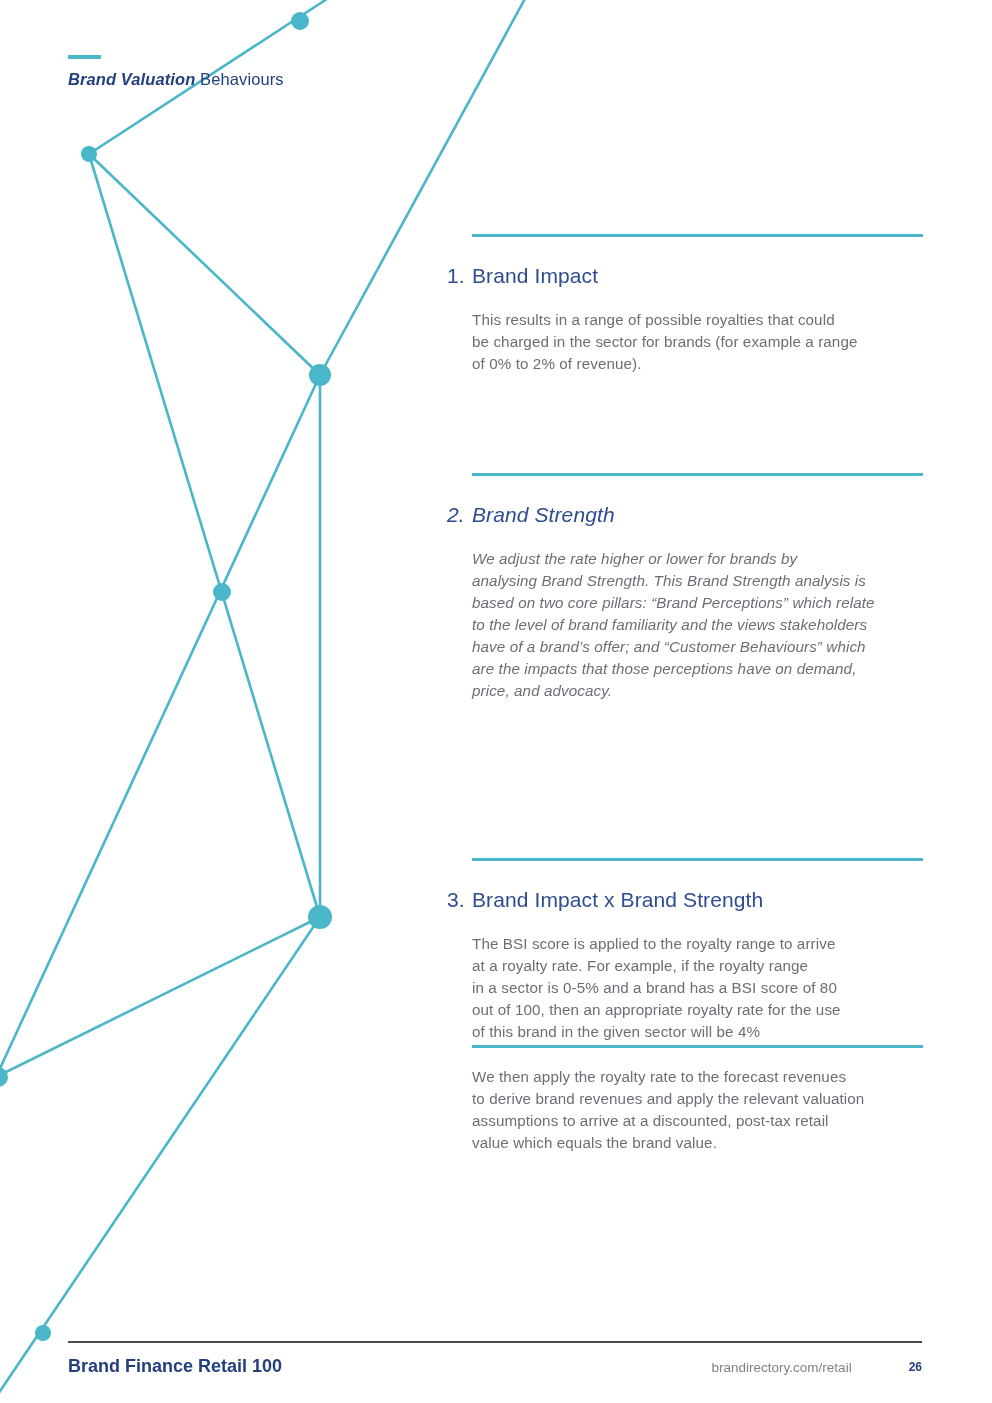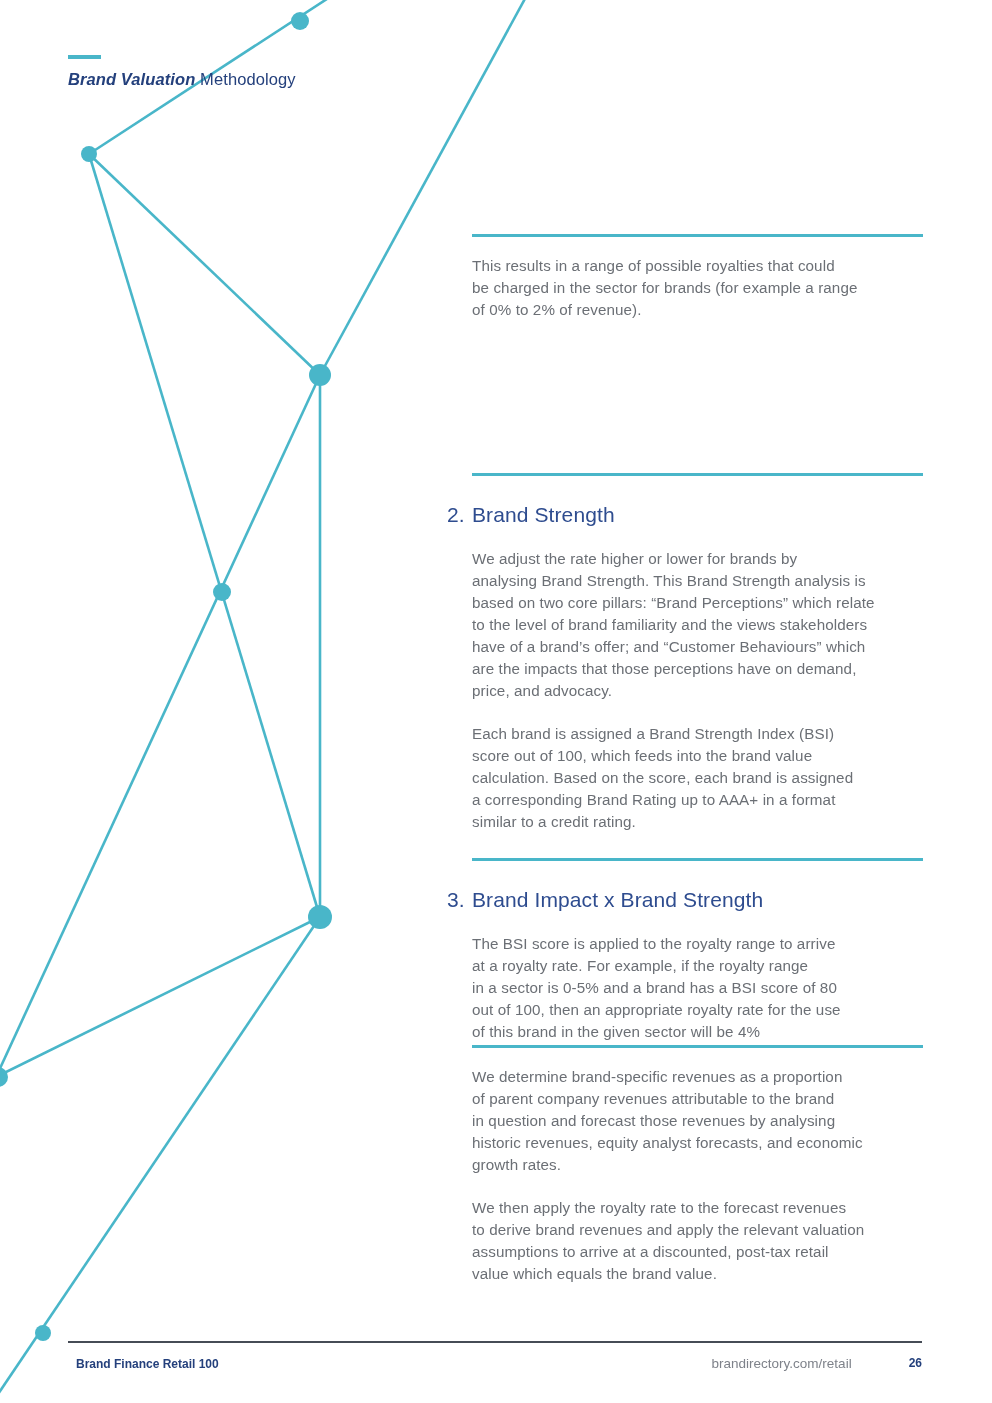--- a/index.html
+++ b/index.html
@@ -18,37 +18,37 @@
     font-family:"Liberation Sans", sans-serif;
   }
   .graphic{position:absolute;left:0;top:0;width:992px;height:1403px;z-index:0;}
   
   .header{position:absolute;left:68px;top:55px;z-index:2;}
   .dash{width:33px;height:4px;background:var(--teal);margin-bottom:10px;}
   .title{font-size:16.5px;line-height:20px;color:var(--title-navy);letter-spacing:.1px;}
   .title .bold{font-weight:700;font-style:italic;}
   
   .section{position:absolute;left:447px;width:476px;z-index:1;}
-  .sec1{top:234px;} .sec2{top:473px;} .sec3{top:842px;margin-top:16px;} .sec4{top:1045px;}
+  .sec1{top:234px;} .sec2{top:473px;font-style:italic;} .sec3{top:842px;margin-top:16px;} .sec4{top:1045px;}
   .rule{height:3px;background:var(--teal);margin-left:25px;}
   .section h2{
     margin:24px 0 0 0;font-size:21px;line-height:30px;font-weight:400;
     color:var(--navy);letter-spacing:.1px;
   }
   .section h2 .num{display:inline-block;width:25px;}
   .section p{
     margin:18px 0 0 25px;font-size:15.2px;line-height:22px;
     color:var(--body-gray);white-space:pre-line;letter-spacing:.1px;
   }
   .section p + p{margin-top:21px;}
   
   .footer{position:absolute;left:68px;right:70px;top:1341px;z-index:2;}
   .footer-rule{height:2px;background:var(--footer-rule);}
   .footer-row{display:flex;justify-content:space-between;align-items:baseline;margin-top:13px;}
-  .footer-left{font-size:12px;font-weight:700;color:var(--title-navy);margin-left:8px;}
+  .footer-left{font-size:18px;font-weight:700;color:var(--title-navy);}
   .footer-right{display:flex;align-items:flex-start;gap:21px;}
   .footer-site{font-size:13.5px;color:var(--footer-gray);text-decoration:none;}
   .footer-page{font-size:12px;font-weight:700;color:var(--title-navy);margin-left:36px;}
 </style>
 </head>
 <body>
 
 <svg class="graphic" viewBox="0 0 992 1403" xmlns="http://www.w3.org/2000/svg" aria-hidden="true">
   <g style="stroke:var(--teal)" stroke-width="2.6" fill="none">
     <line x1="333" y1="-5" x2="89" y2="154"></line>
@@ -66,64 +66,55 @@
     <circle cx="320" cy="375" r="11"></circle>
     <circle cx="222" cy="592" r="9"></circle>
     <circle cx="320" cy="917" r="12"></circle>
     <circle cx="-2" cy="1077" r="10"></circle>
     <circle cx="43" cy="1333" r="8"></circle>
   </g>
 </svg>
 
 <div class="header">
   <div class="dash"></div>
-  <div class="title"><span class="bold">Brand Valuation</span><span> Methodology</span></div>
+  <div class="title"><span class="bold">Brand Valuation</span><span> Behaviours</span></div>
 </div>
 
 <div class="section sec1">
   <div class="rule"></div>
+  <h2><span class="num">1.</span><span>Brand Impact</span></h2>
   <p>This results in a range of possible royalties that could
 be charged in the sector for brands (for example a range
 of 0% to 2% of revenue).</p>
 </div>
 
 <div class="section sec2">
   <div class="rule"></div>
   <h2><span class="num">2.</span><span>Brand Strength</span></h2>
   <p>We adjust the rate higher or lower for brands by
 analysing Brand Strength. This Brand Strength analysis is
 based on two core pillars: “Brand Perceptions” which relate
 to the level of brand familiarity and the views stakeholders
 have of a brand’s offer; and “Customer Behaviours” which
 are the impacts that those perceptions have on demand,
 price, and advocacy.</p>
-  <p>Each brand is assigned a Brand Strength Index (BSI)
-score out of 100, which feeds into the brand value
-calculation. Based on the score, each brand is assigned
-a corresponding Brand Rating up to AAA+ in a format
-similar to a credit rating.</p>
 </div>
 
 <div class="section sec3">
   <div class="rule"></div>
   <h2><span class="num">3.</span><span>Brand Impact x Brand Strength</span></h2>
   <p>The BSI score is applied to the royalty range to arrive
 at a royalty rate. For example, if the royalty range
 in a sector is 0-5% and a brand has a BSI score of 80
 out of 100, then an appropriate royalty rate for the use
 of this brand in the given sector will be 4%</p>
 </div>
 
 <div class="section sec4">
   <div class="rule"></div>
-  <p>We determine brand-specific revenues as a proportion
-of parent company revenues attributable to the brand
-in question and forecast those revenues by analysing
-historic revenues, equity analyst forecasts, and economic
-growth rates.</p>
   <p>We then apply the royalty rate to the forecast revenues
 to derive brand revenues and apply the relevant valuation
 assumptions to arrive at a discounted, post-tax retail
 value which equals the brand value.</p>
 </div>
 
 <div class="footer">
   <div class="footer-rule"></div>
   <div class="footer-row">
     <span class="footer-left">Brand Finance Retail 100</span>

